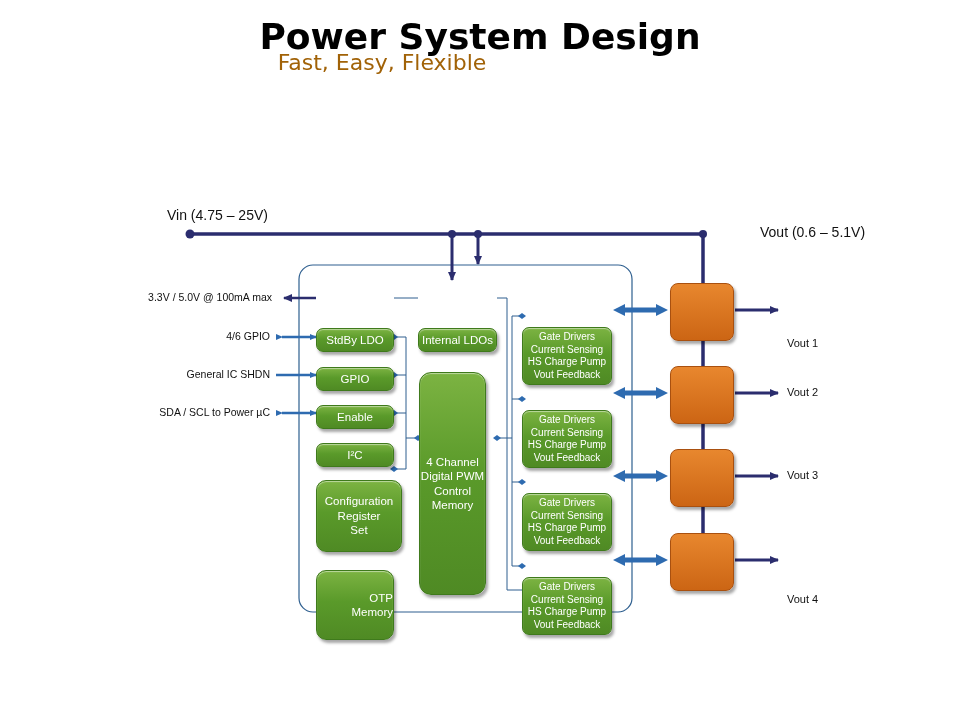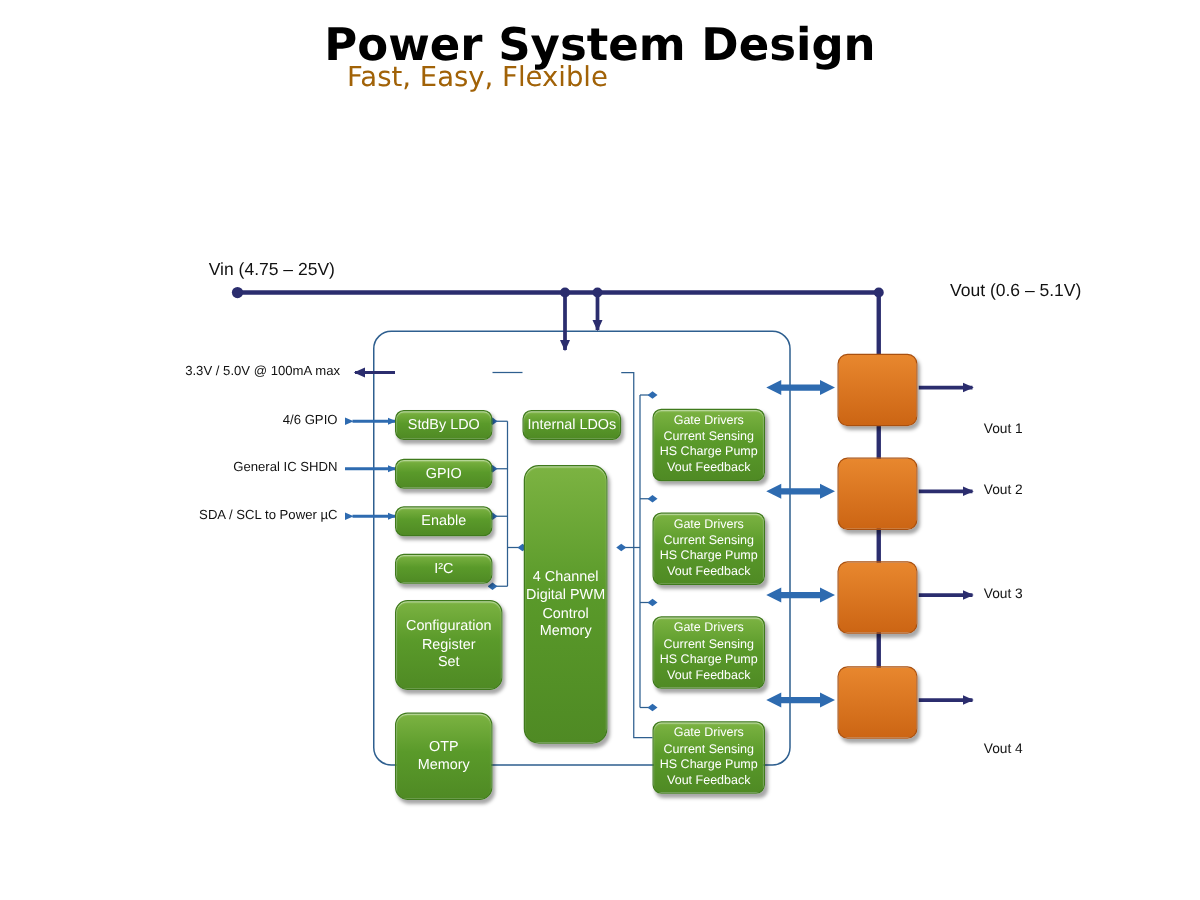--- a/index.html
+++ b/index.html
@@ -110,21 +110,21 @@
   <span>Enable</span>
 </div>
 <div class="gbox" style="left:316px;top:401px;width:78px;height:24px;font-size:11.5px;">
   <span>I²C</span>
 </div>
 <div class="gbox" style="left:316px;top:438px;width:86px;height:72px;font-size:11.5px;border-radius:10px;">
   <span>Configuration</span>
   <span>Register</span>
   <span>Set</span>
 </div>
-<div class="gbox" style="left:316px;top:528px;width:78px;height:70px;font-size:11.5px;border-radius:10px;">
+<div class="gbox" style="left:316px;top:528px;width:78px;height:70px;font-size:11.5px;border-radius:10px;align-items:flex-end;">
   <span>OTP</span>
   <span>Memory</span>
 </div>
 <div class="gbox" style="left:419px;top:330px;width:67px;height:223px;font-size:11.5px;border-radius:12px;">
   <span>4 Channel</span>
   <span>Digital PWM</span>
   <span>Control</span>
   <span>Memory</span>
 </div>
 

